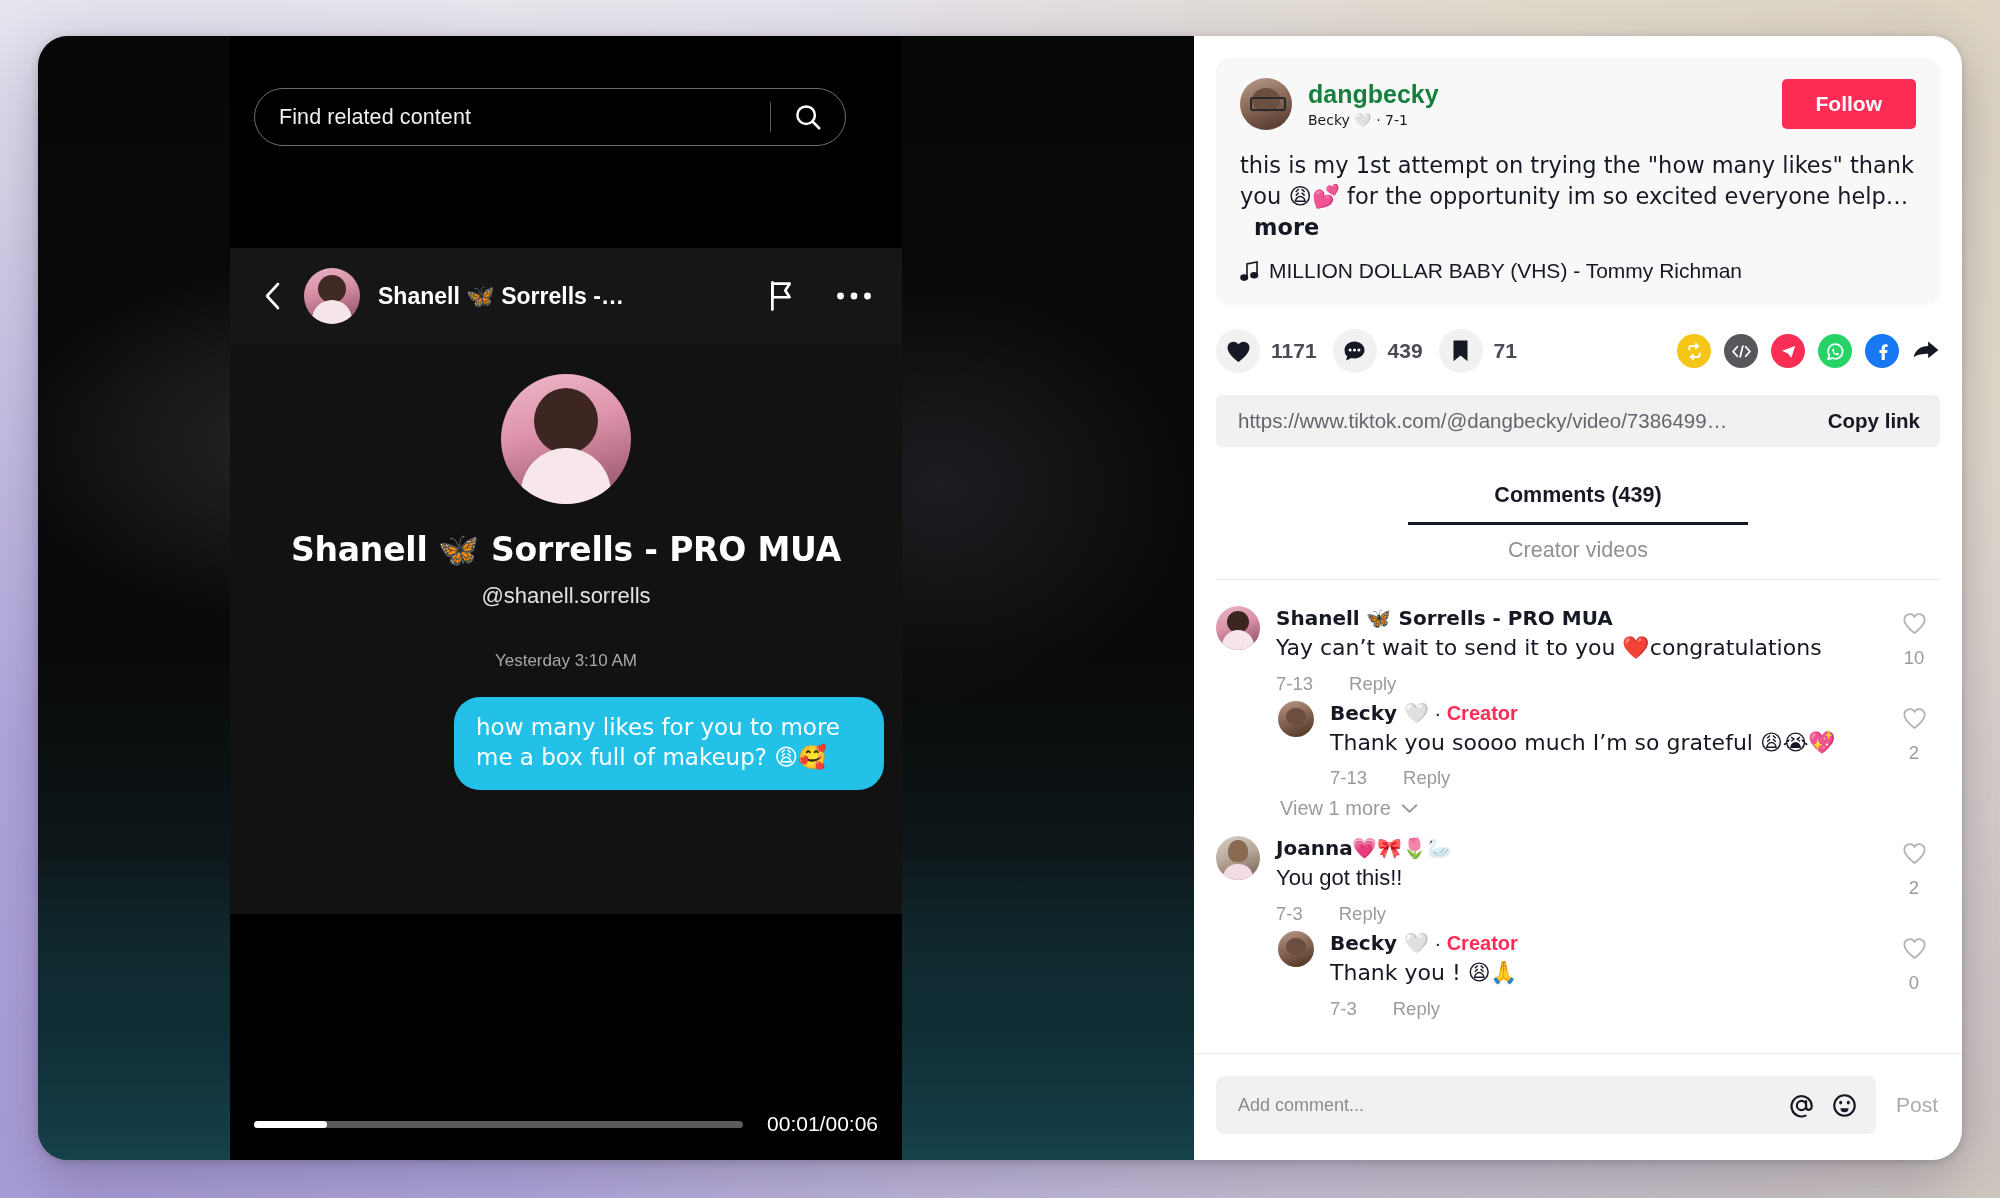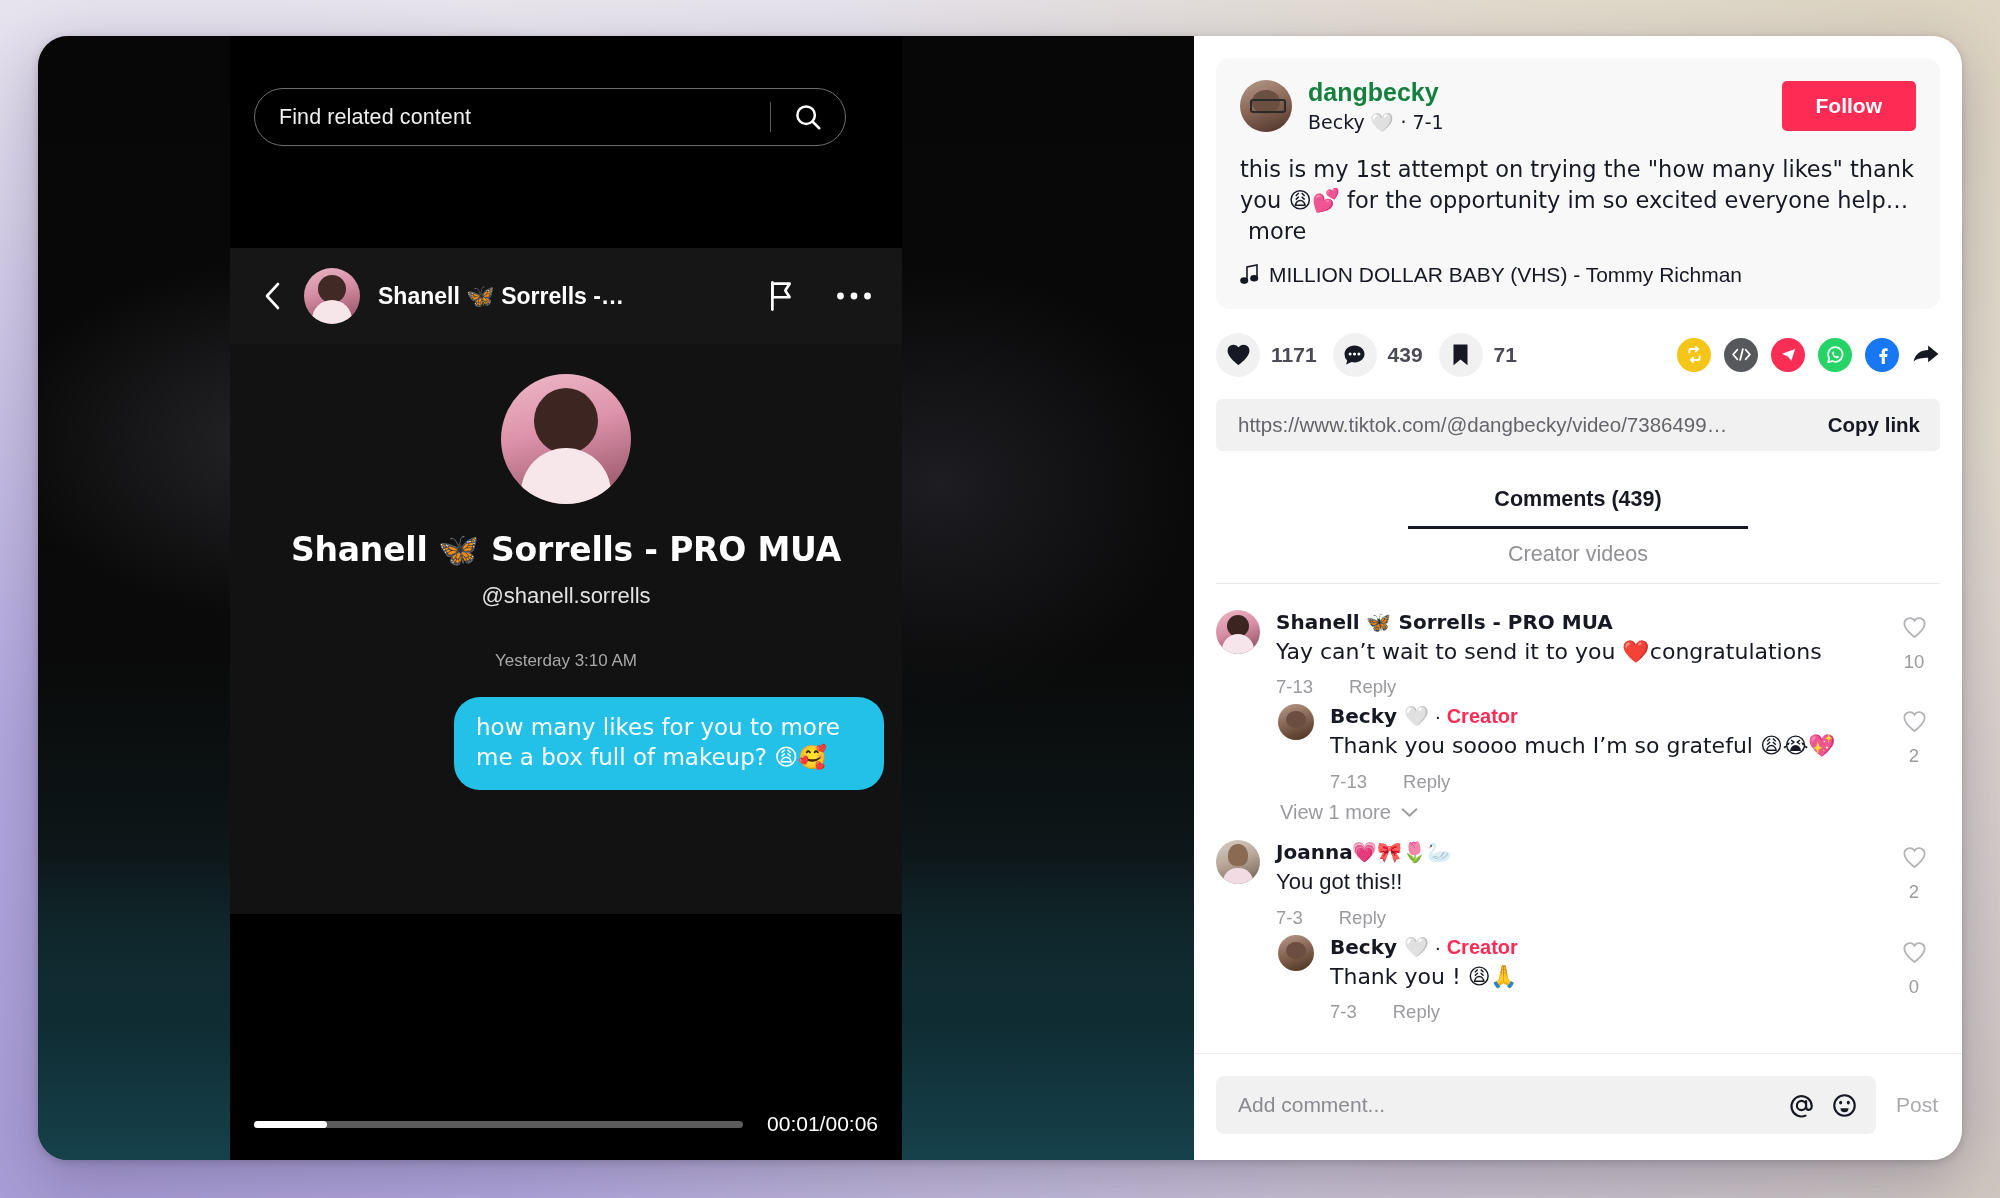--- a/index.html
+++ b/index.html
@@ -228,31 +228,31 @@
   .author-avatar:before{
     content:""; position:absolute; left:12px; top:10px; width:28px; height:24px;
     border-radius:50%; background:#6b4f41;
   }
   .author-avatar:after{
     content:""; position:absolute; left:10px; top:19px; width:32px; height:10px;
     border-radius:3px; border:2.5px solid #2a2a2a; background:transparent;
   }
   .author-texts { flex: 1; min-width: 0; }
   .author-username { font-size: 25px; font-weight: bold; color: #15803d; line-height: 1.15; }
-  .author-sub { font-size: 19px; color: #161823; margin-top: 4px; }
+  .author-sub { font-size: 14px; color: #161823; margin-top: 4px; }
   .follow-btn {
     background: #fe2c55; color: #fff; border: none;
     font-family: inherit; font-size: 21px; font-weight: bold;
     padding: 13px 34px; border-radius: 5px; cursor: pointer;
   }
   .caption {
     font-size: 22.5px; color: #161823; line-height: 1.38;
     margin-top: 20px; word-break: break-word;
   }
-  .more-link { font-weight: normal; color: #161823; cursor: pointer; margin-left: 8px; }
+  .more-link { font-weight: bold; color: #161823; cursor: pointer; margin-left: 14px; }
   .music-row {
     display: flex; align-items: center; gap: 10px;
     font-size: 21px; color: #161823; margin-top: 16px;
   }
 
   .action-row {
     display: flex; align-items: center;
     padding: 24px 22px 0;
     gap: 16px;
   }
@@ -353,21 +353,21 @@
     border-top: 1px solid #ededee;
     padding: 22px 22px 26px;
     display: flex; align-items: center; gap: 18px;
   }
   .compose-box {
     flex: 1; height: 58px; background: #f1f1f2; border-radius: 8px;
     display: flex; align-items: center; padding: 0 18px 0 22px; gap: 16px;
   }
   .compose-input {
     flex: 1; border: none; background: transparent; outline: none;
-    font-family: inherit; font-size: 21px; color: #161823;
+    font-family: inherit; font-size: 18px; color: #161823;
   }
   .compose-input::placeholder { color: #8a8a90; }
   .compose-icon { cursor: pointer; display: flex; align-items: center; }
   .post-btn {
     font-size: 21px; color: #a9a9ae; cursor: pointer;
     background: none; border: none; font-family: inherit; padding: 0 2px;
   }
   .emoji { font-family: "DejaVu Sans", sans-serif; }
 </style>
 </head>

